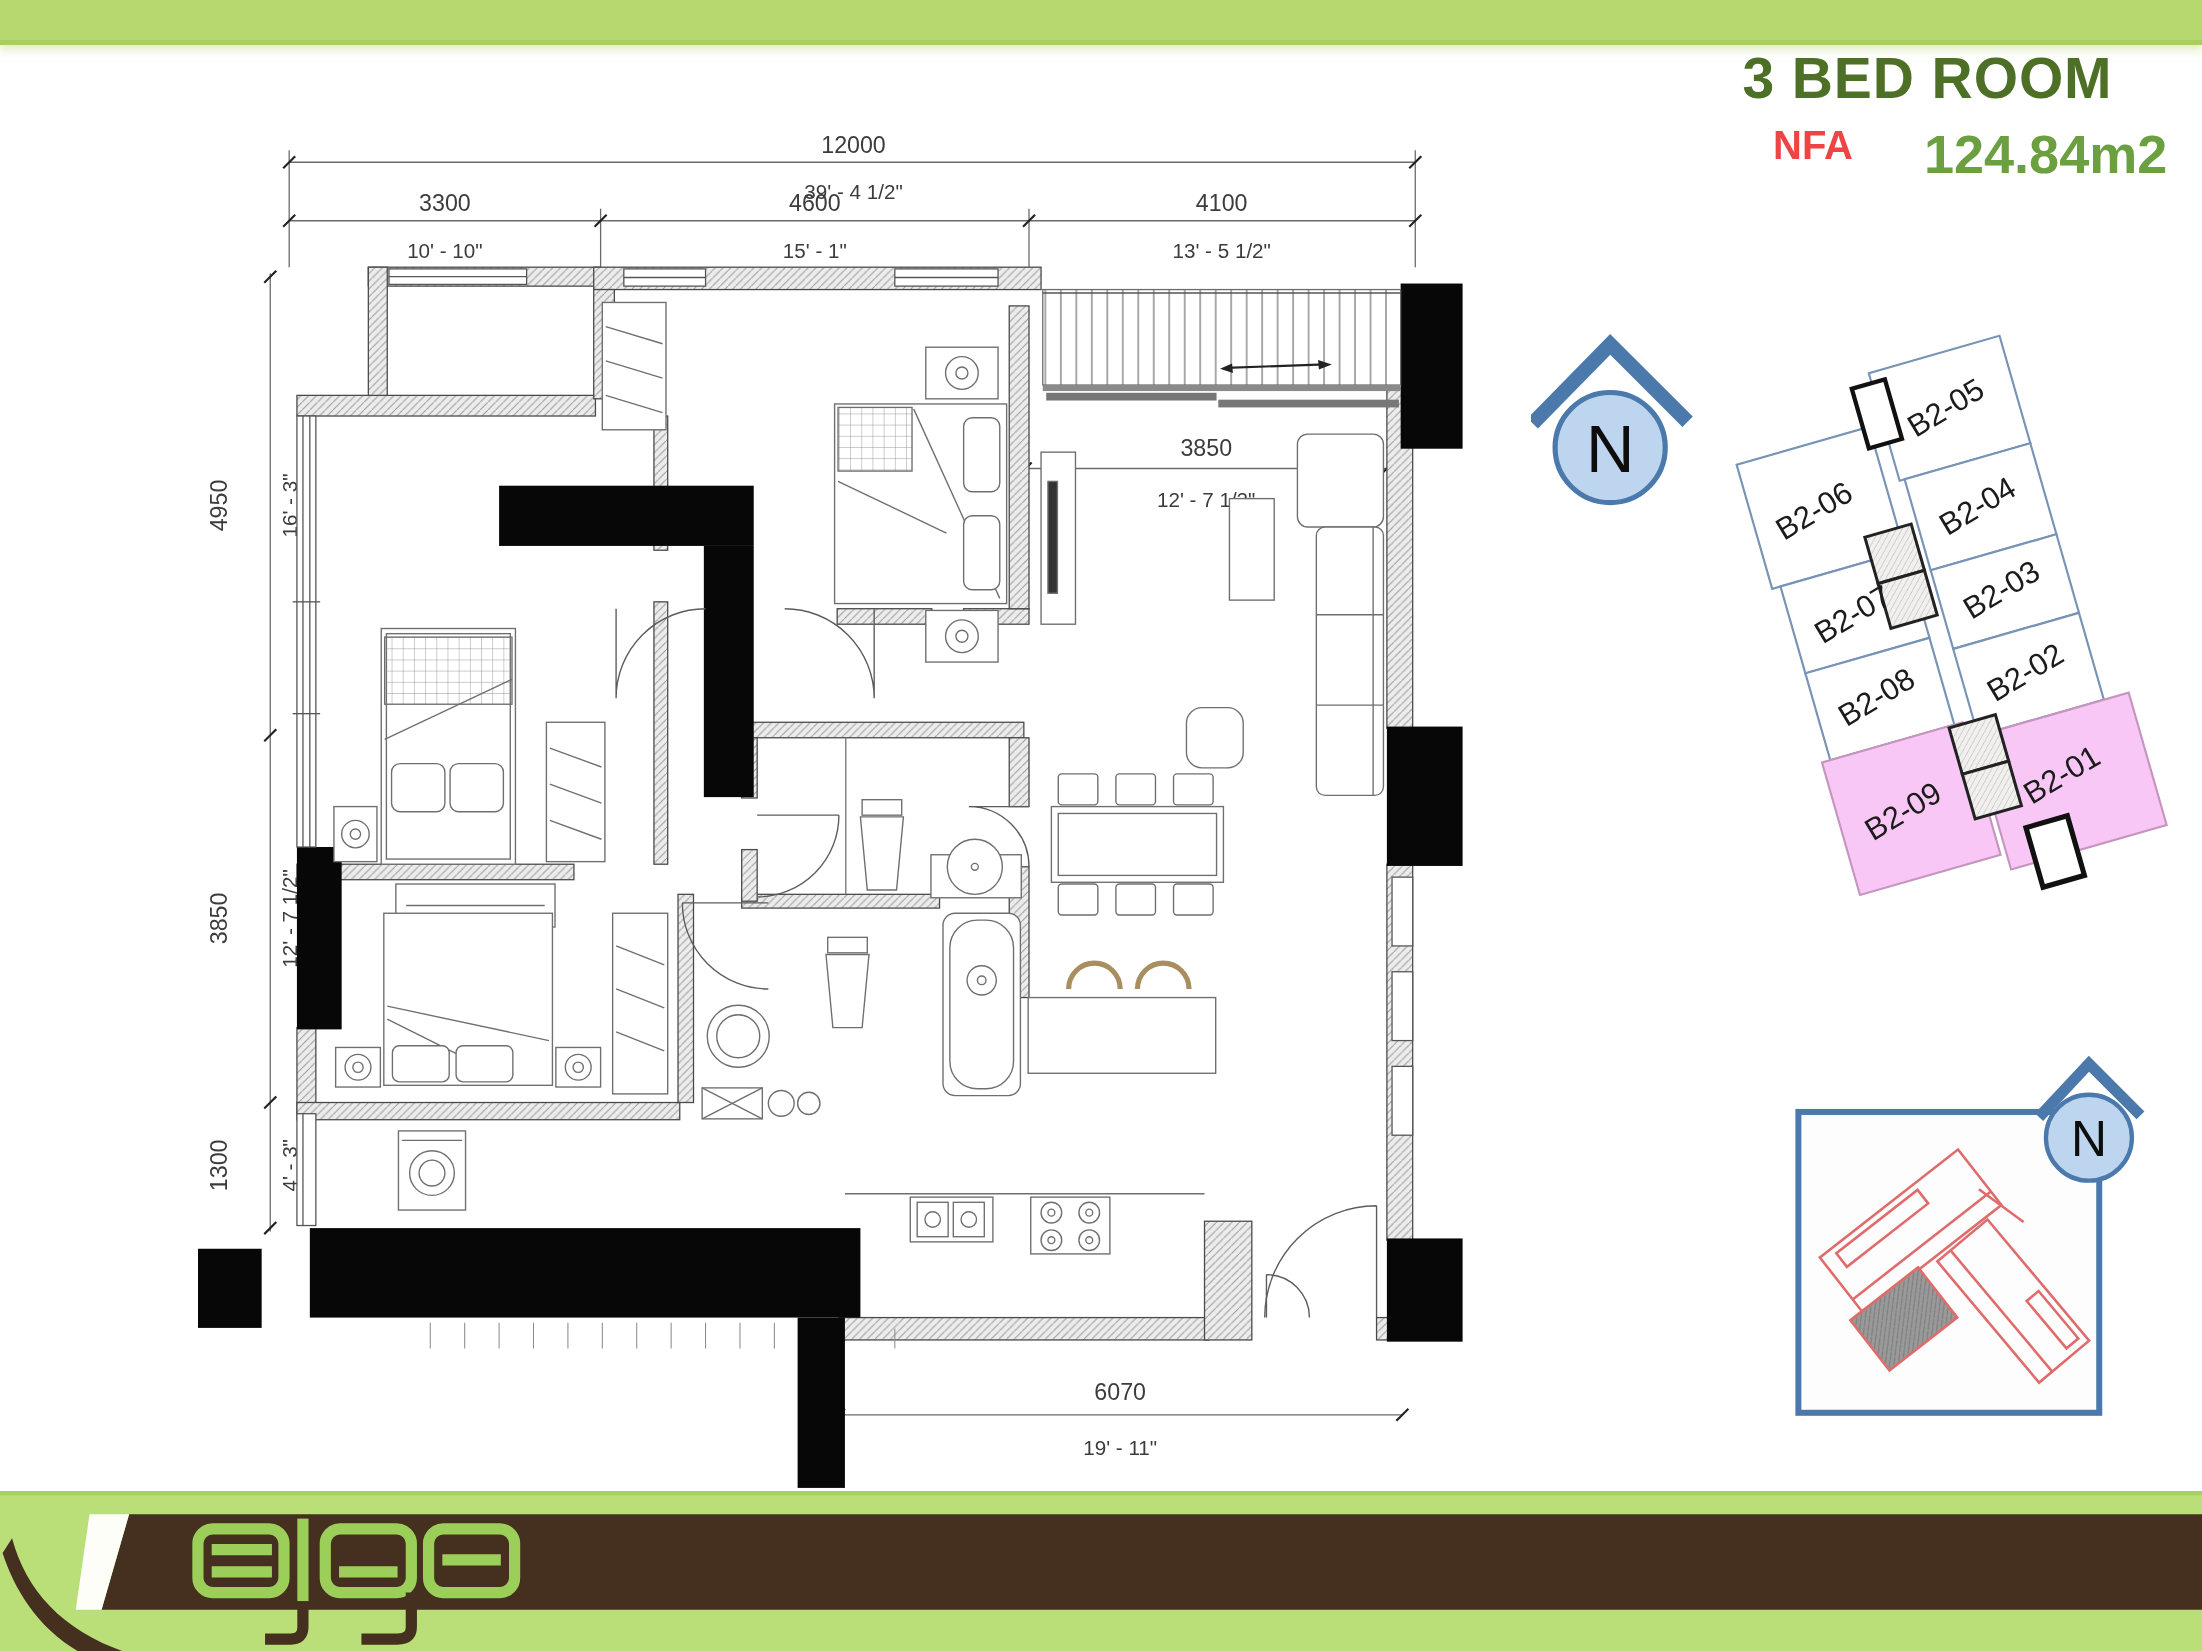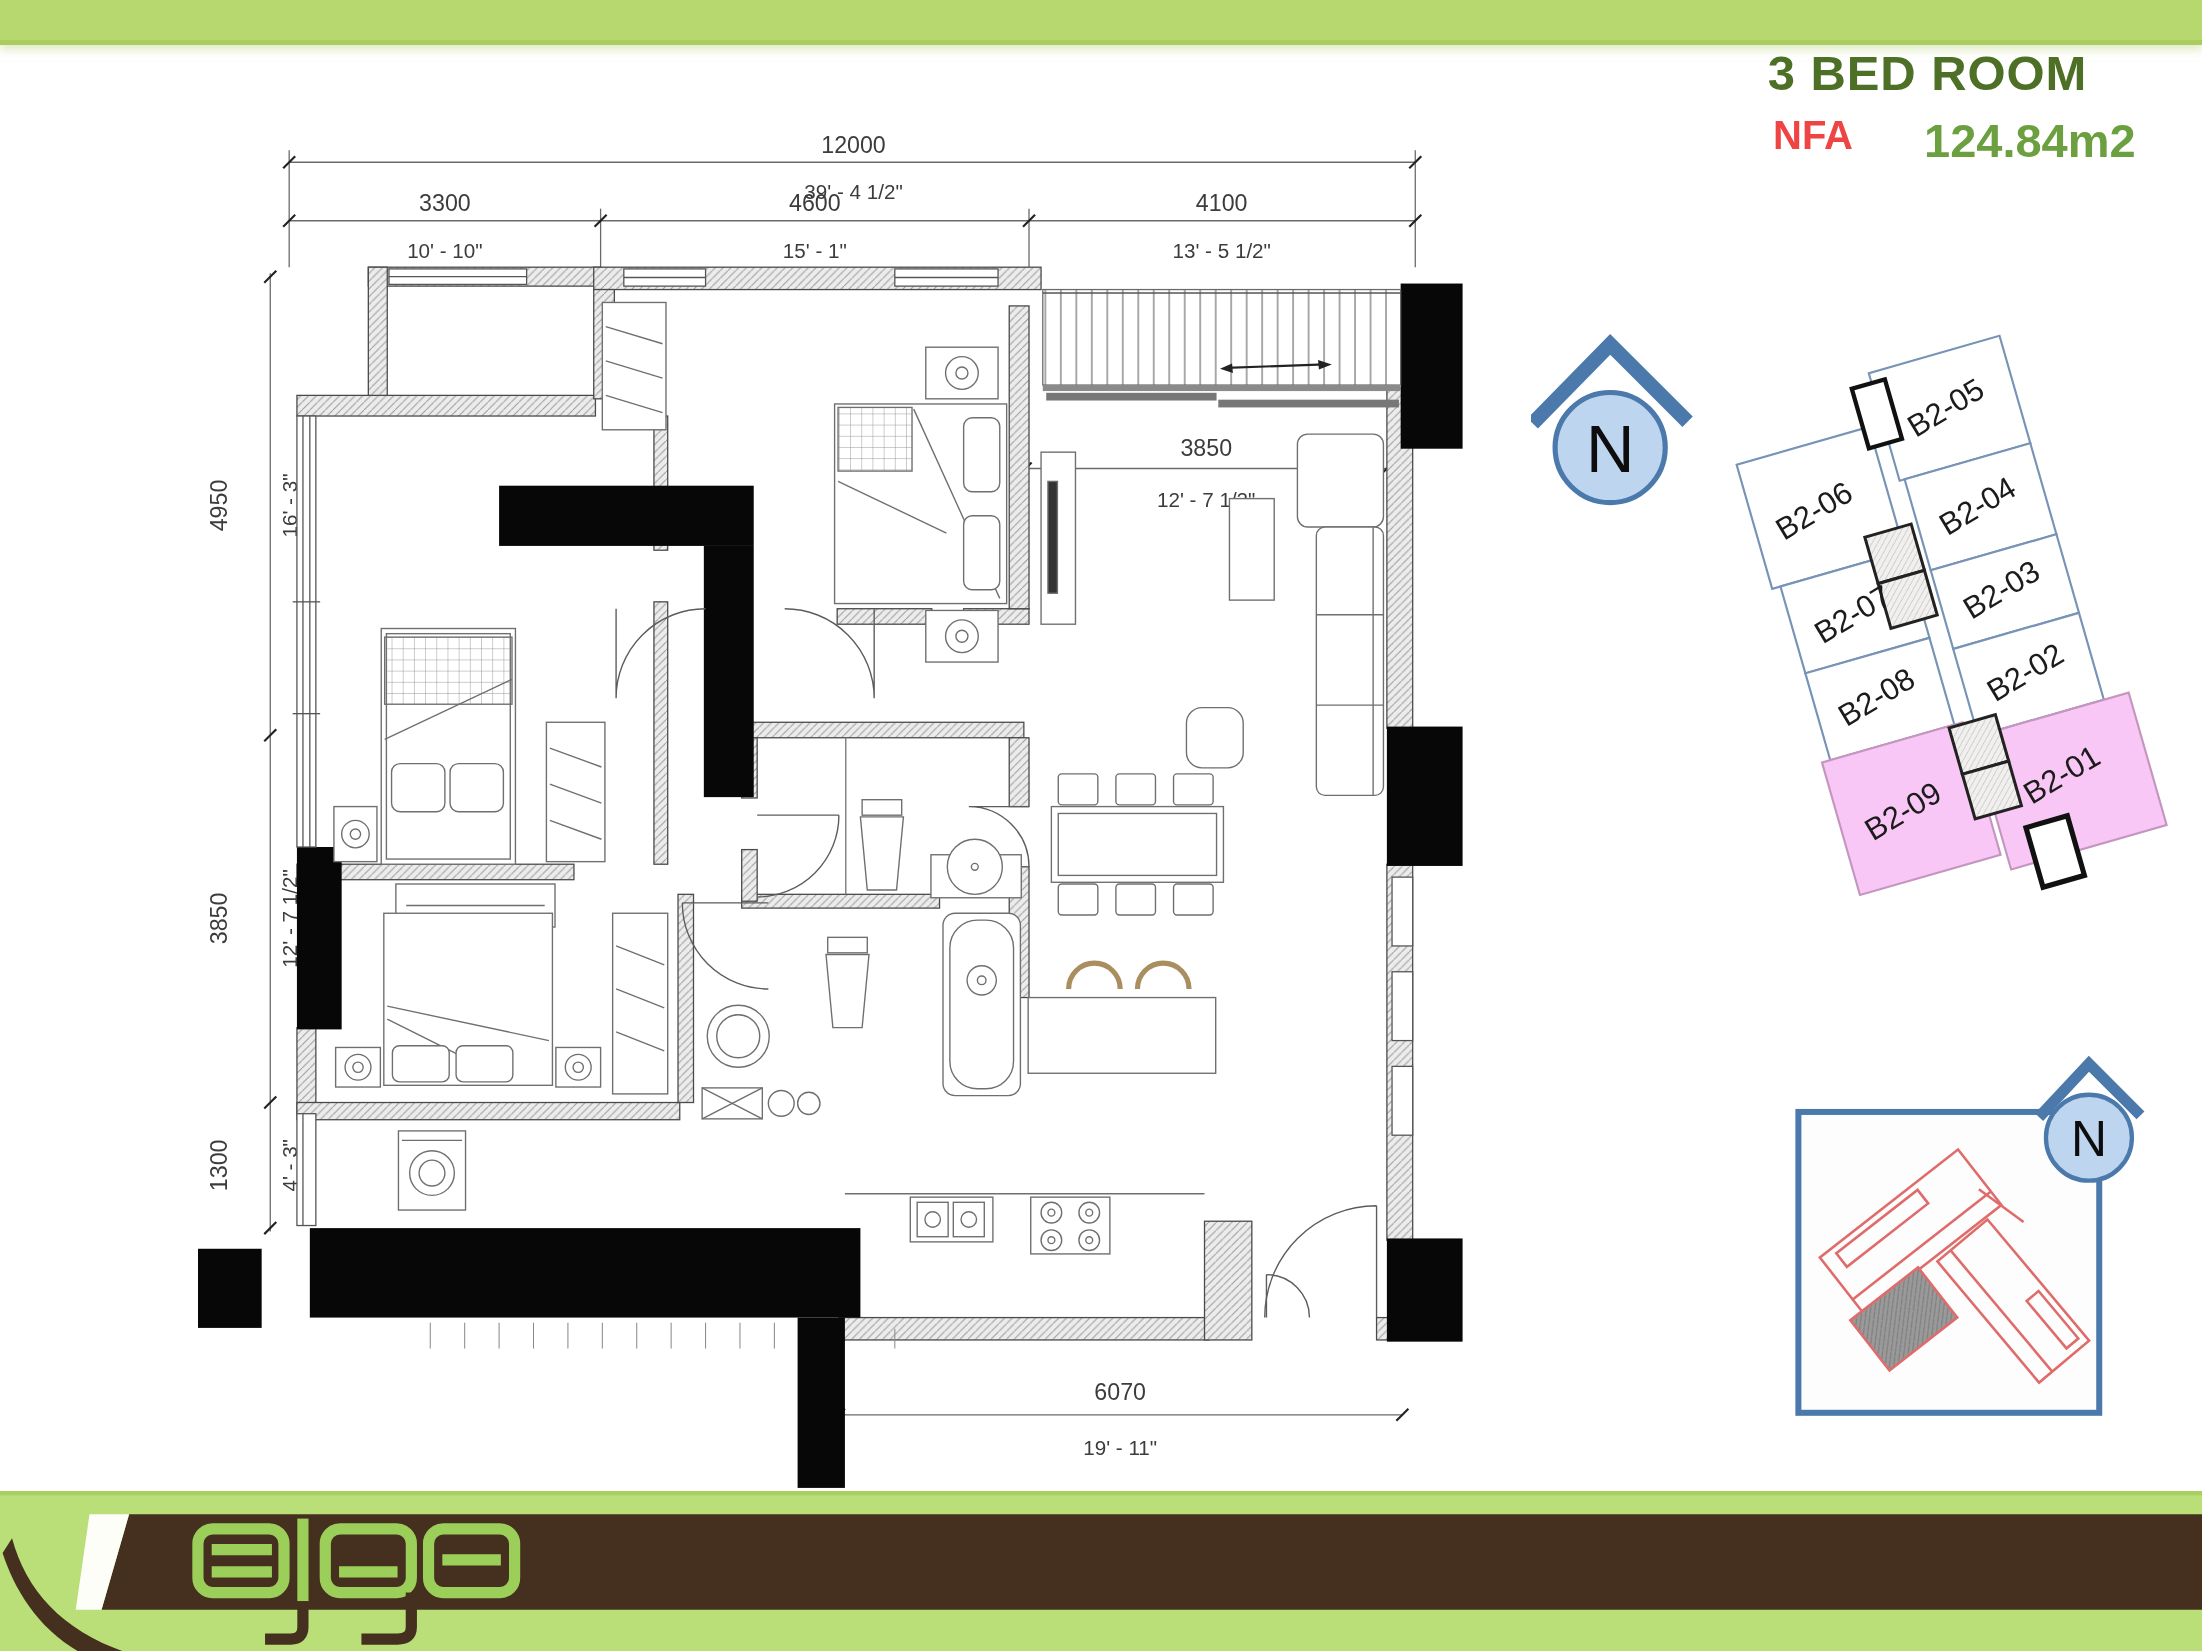--- a/index.html
+++ b/index.html
@@ -2,25 +2,25 @@
 <html style="font-size:13.8px"><head>
 <meta charset="utf-8">
 <style>
   html,body{margin:0;padding:0;background:#fff;}
   .page{position:relative;width:2203px;height:1652px;background:#ffffff;overflow:hidden;
         font-family:"Liberation Sans",sans-serif;}
   .topbar{position:absolute;left:0;top:0;width:2203px;height:40px;background:#b6d86f;
           border-bottom:5.2px solid #aacd60;box-shadow:0 5.2px 8.6px rgba(200,220,150,.55);}
   
   .titleblock{position:absolute;left:1721px;top:45px;width:413px;}
-  .titleblock h1{margin:0;font-size:49px;font-weight:600;letter-spacing:0.9px;text-align:center;
+  .titleblock h1{margin:0;font-size:57px;font-weight:600;letter-spacing:0.9px;text-align:center;
                  color:#4d7026;}
   .specrow{display:grid;grid-template-columns:151px 1fr;margin:12px 0 0 52px;}
   .specrow .lbl{font-size:40px;color:#ef4444;font-weight:600;}
-  .specrow .val{font-size:47px;color:#6b9f3f;font-weight:600;}
+  .specrow .val{font-size:54px;color:#6b9f3f;font-weight:600;}
   svg text{font-family:"Liberation Sans",sans-serif;}
   .dimtxt{font-size:27px;fill:#3c3c3c;}
   .dimtxt2{font-size:24px;fill:#3c3c3c;}
   .unitlbl{font-size:36px;fill:#1b1b1b;}
   .north{font-size:78px;fill:#0d0d0d;font-weight:500;}
   .north2{font-size:58px;fill:#0d0d0d;font-weight:500;}
   
   .footer{position:absolute;left:0;top:1491px;width:2203px;height:161px;}
 </style>
 </head>

